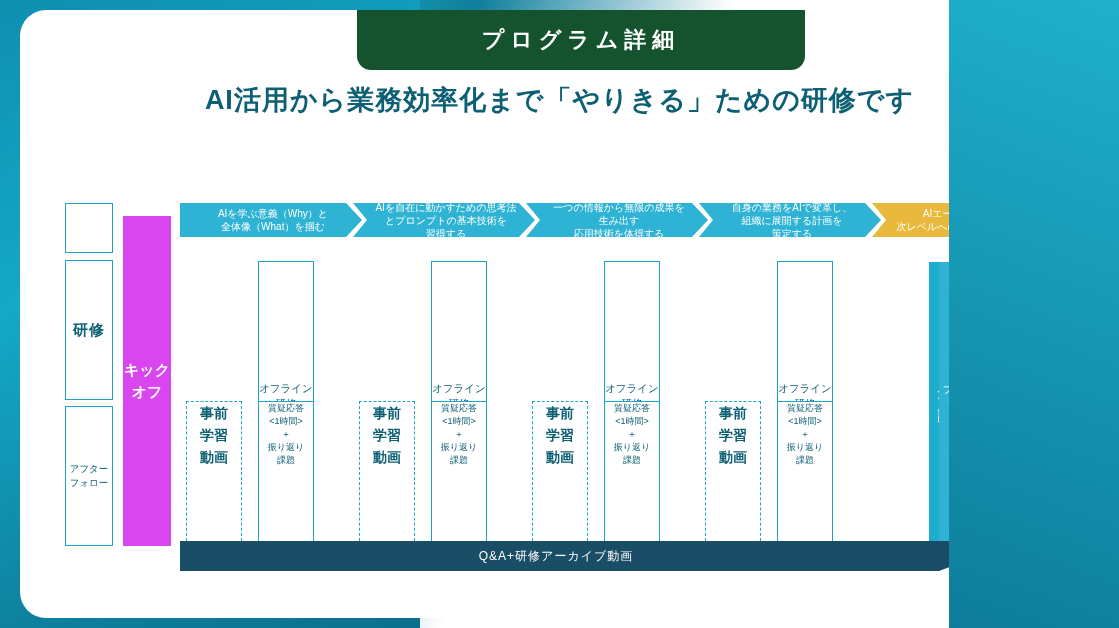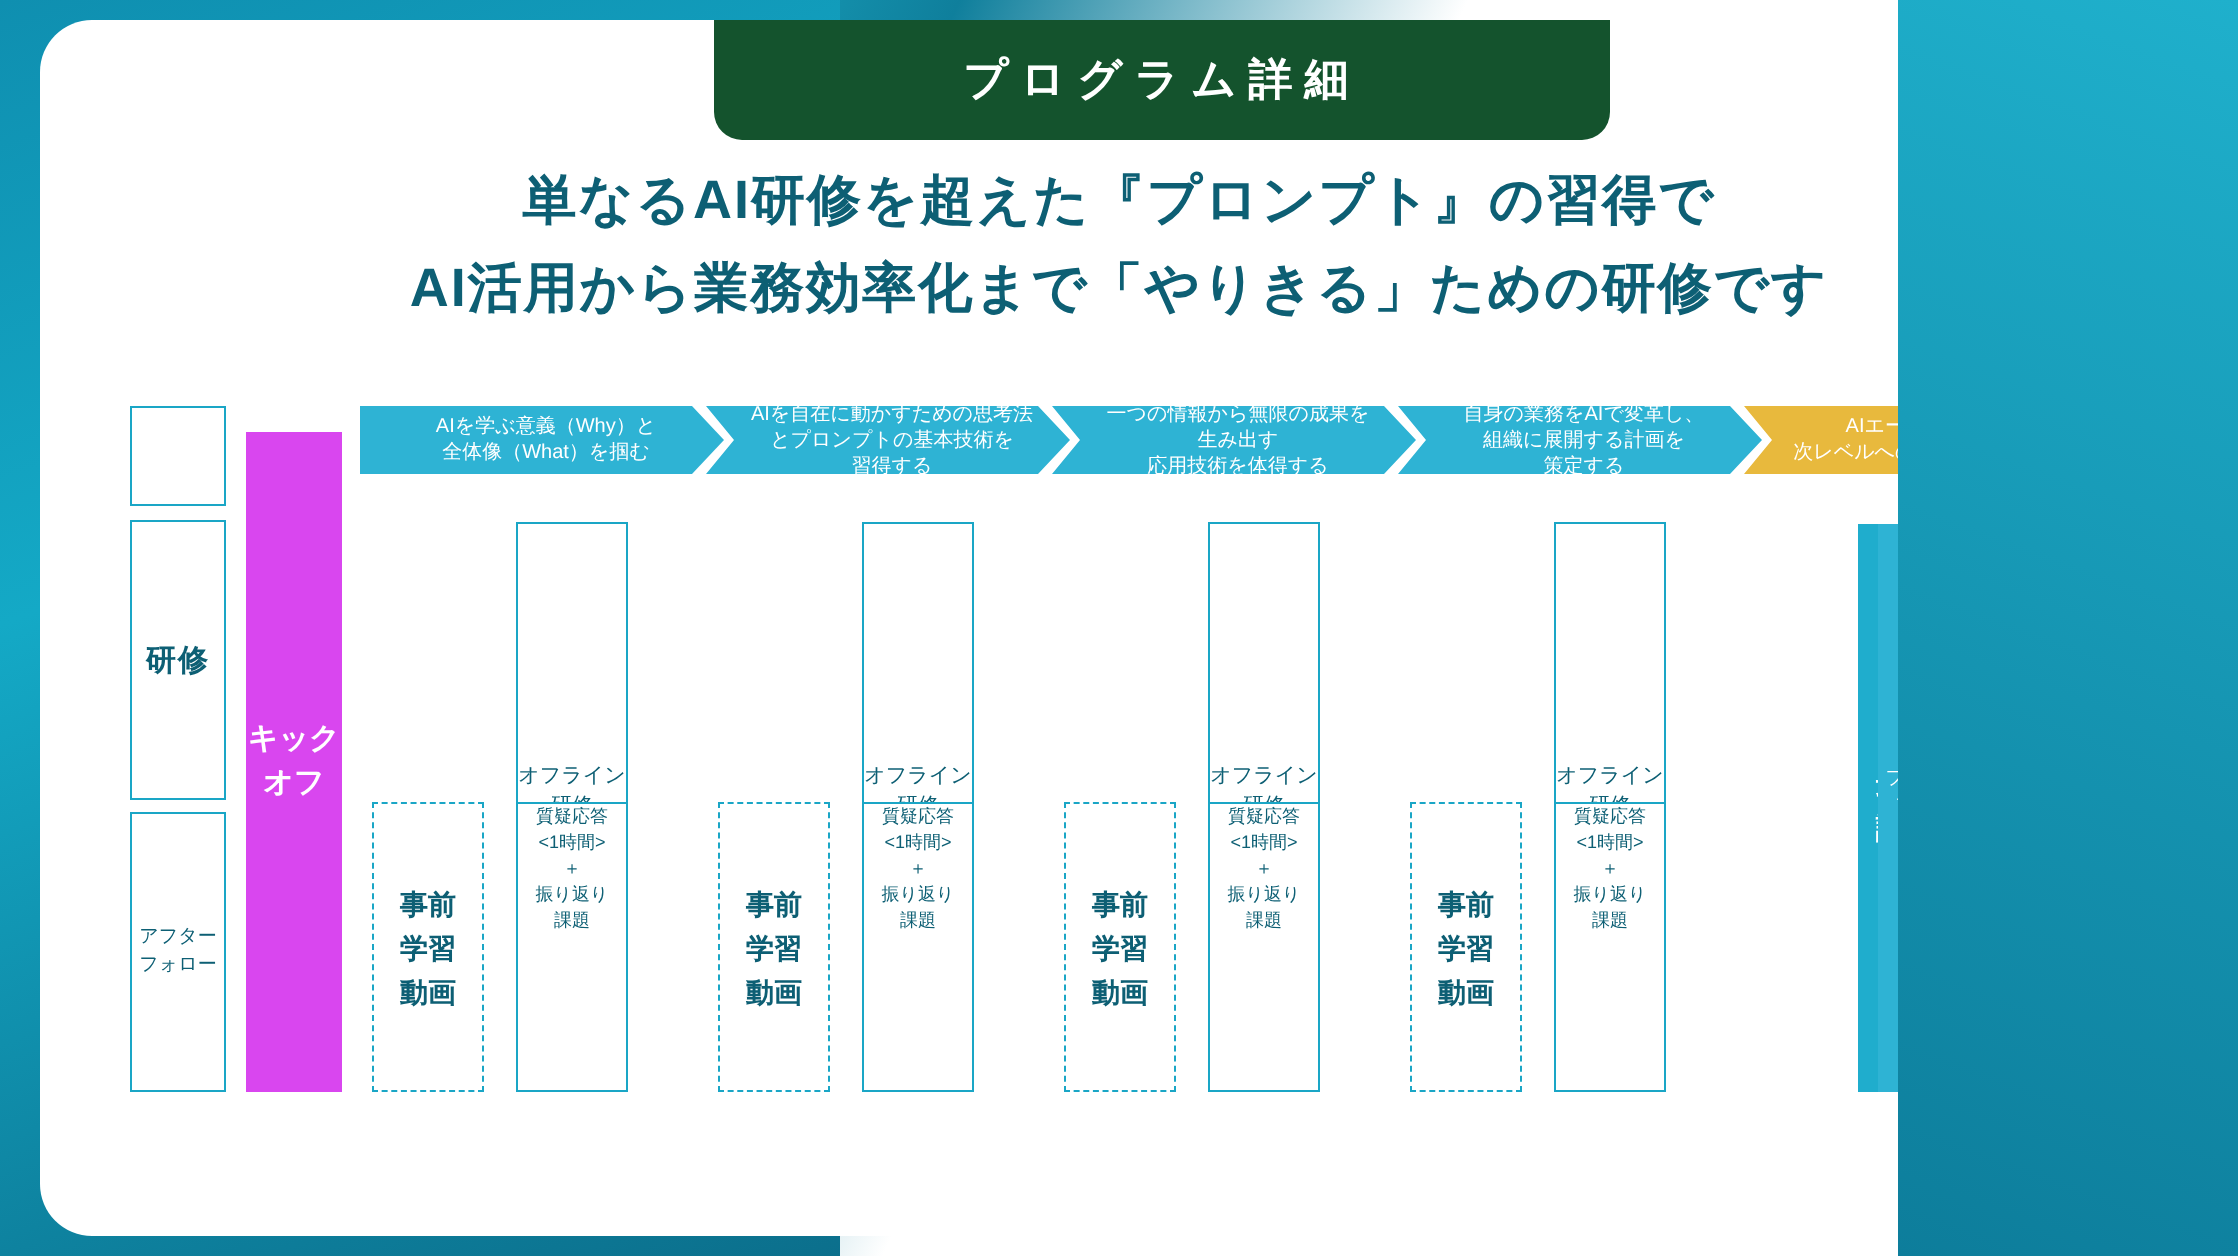--- a/index.html
+++ b/index.html
@@ -133,21 +133,21 @@
     font-size: 10.5px; line-height: 15px;
     display: flex; align-items: center; justify-content: center; text-align: center;
   }
   .pre-study {
     position: absolute;
     border: 1.6px dashed #1aa6c6;
     box-sizing: border-box;
     background: #ffffff;
     width: 56px; height: 145px;
     color: #0d5f74; font-weight: bold; font-size: 14px; line-height: 22px;
-    display: flex; align-items: center; justify-content: center; text-align: center;
+    display: flex; justify-content: center; text-align: center;
   }
   .qa {
     position: absolute;
     border: 1.3px solid #1aa6c6;
     box-sizing: border-box;
     background: #ffffff;
     width: 56px; height: 145px;
     color: #0d5f74; font-size: 9px; line-height: 13px;
     display: flex; align-items: flex-start; justify-content: center; text-align: center;
   }
@@ -210,21 +210,20 @@
         <svg width="62" height="44" viewBox="0 0 62 44">
           <path d="M6 28 C16 12, 30 34, 44 16" stroke="#0d6073" stroke-width="2" fill="none"></path>
           <path d="M10 34 C22 22, 34 30, 48 22" stroke="#0d6073" stroke-width="1.4" fill="none"></path>
           <circle cx="50" cy="14" r="1.8" fill="#0d6073"></circle>
         </svg>
       </div>
       <div class="logo-text">SYNQAI</div>
     </div>
 
     <div class="headline">
-      <div>単なるAI研修を超えた『プロンプト』の習得で</div>
       <div>AI活用から業務効率化まで「やりきる」ための研修です</div>
     </div>
 
     <div class="diagram">
 
       <div class="left-box top"></div>
       <div class="left-box mid">
         <span class="multiline">研修</span>
       </div>
       <div class="left-box bot">
@@ -304,18 +303,22 @@
       <div class="final-task">
         <span class="multiline">最終<br>課題</span>
       </div>
       <div class="follow-up">
         <span class="multiline">フォロー<br>アップ<br>研修</span>
       </div>
       <div class="report">
         <span class="multiline">社長<br>上長<br>への<br>報告</span>
       </div>
 
+      <div class="arrow-bar">
+        <div class="body"></div>
+        <div class="label">Q&amp;A+研修アーカイブ動画</div>
+      </div>
 
     </div>
 
     <div class="page-num">28</div>
   </div>
 </div>
 
 </body></html>

